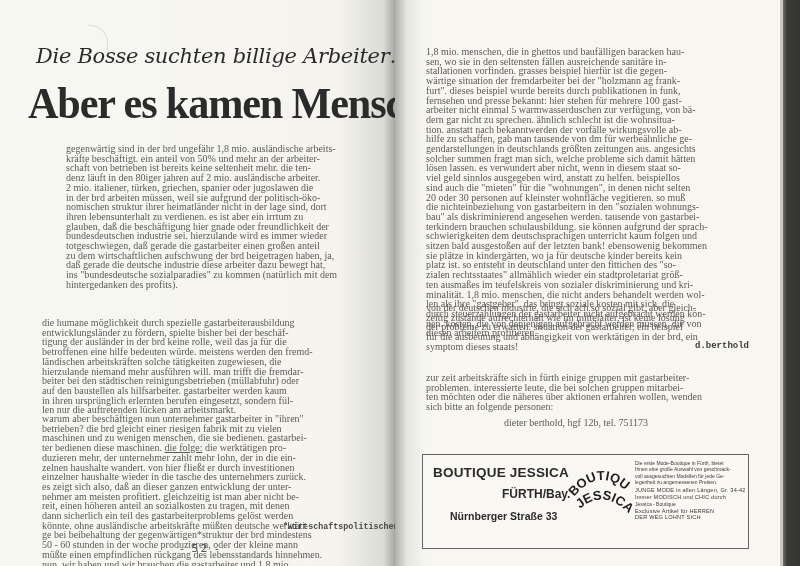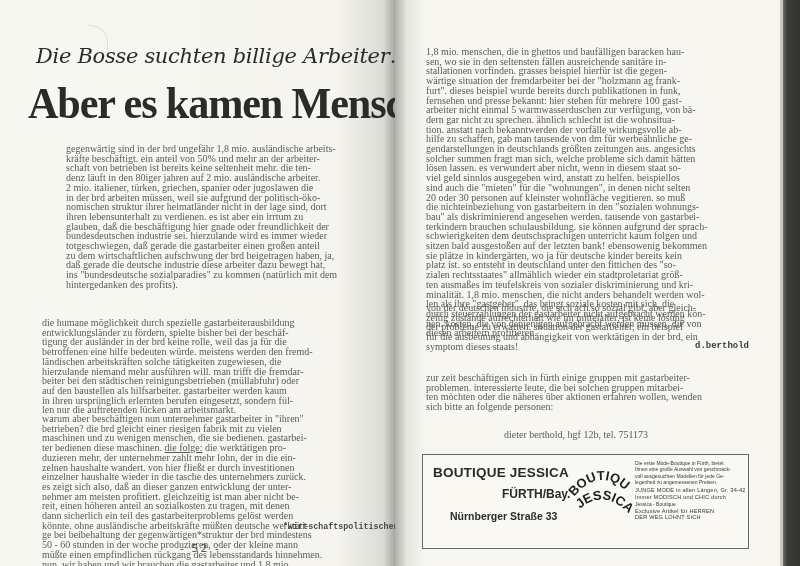--- a/index.html
+++ b/index.html
@@ -131,25 +131,25 @@
 minalität. 1,8 mio. menschen, die nicht anders behandelt werden wol-
 len als ihre "gastgeber". das bringt soziale kosten mit sich, die
 durch steuerzahlungen der gastarbeiter nicht aufgebracht werden kön-
 nen. kosten, die von denjenigen aufgebracht werden müssen, die von
 diesen arbeitern profitieren.</div>
     <div class="block mono" style="left:31px; top:303px;">von der deutschen industrie, die sich ach so sozial gibt, aber gleich-
 zeitig zustände aufrechterhält wie im mittelalter, ist keine lösung
 der probleme zu erwarten. situation der gastarbeiter, ein beispiel
 für die ausbeutung und abhängigkeit von werktätigen in der brd, ein
 symptom dieses staats!</div>
-    <div class="block mono" style="left:31px; top:373px;">zur zeit beschäftigen sich in fürth einige gruppen mit gastarbeiter-
+    <div class="block mono" style="left:31px; top:373px;">zur zeit arbeitskräfte sich in fürth einige gruppen mit gastarbeiter-
 problemen. interessierte leute, die bei solchen gruppen mitarbei-
 ten möchten oder die näheres über aktionen erfahren wollen, wenden
 sich bitte an folgende personen:</div>
-    <div class="block mono" style="left:109px; top:418px;margin-top:12px;">dieter berthold, hgf 12b, tel. 751173</div>
+    <div class="block mono" style="left:109px; top:418px;">dieter berthold, hgf 12b, tel. 751173</div>
     <div class="pagenum" style="left:138px; top:539px;">- 29 -</div>
   </div>
 
   <div class="signature">d.berthold</div>
 
   <div class="ad">
     <div class="ad-left">
       <div class="ad-name">BOUTIQUE JESSICA</div>
       <div class="ad-city">FÜRTH/Bay.</div>
       <div class="ad-street">Nürnberger Straße 33</div>

